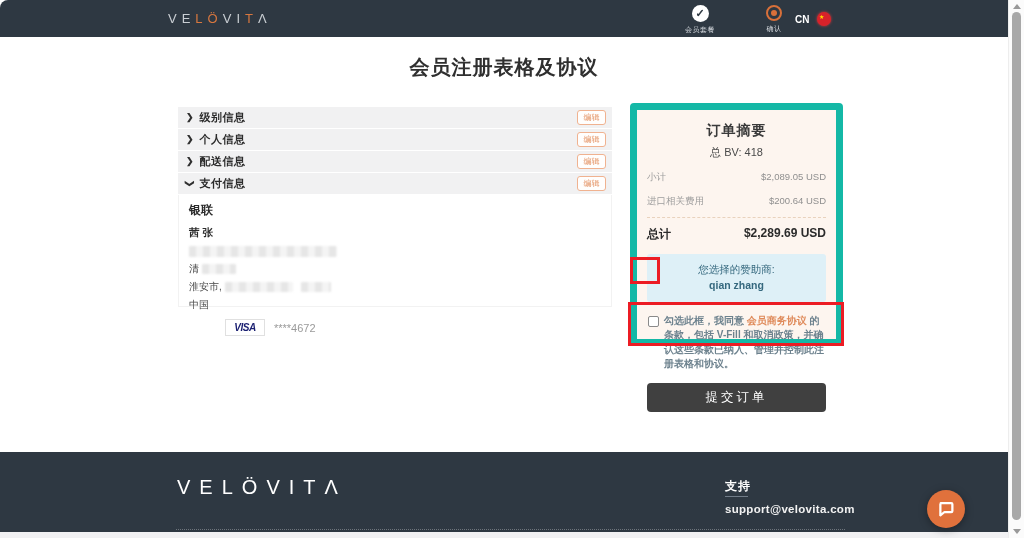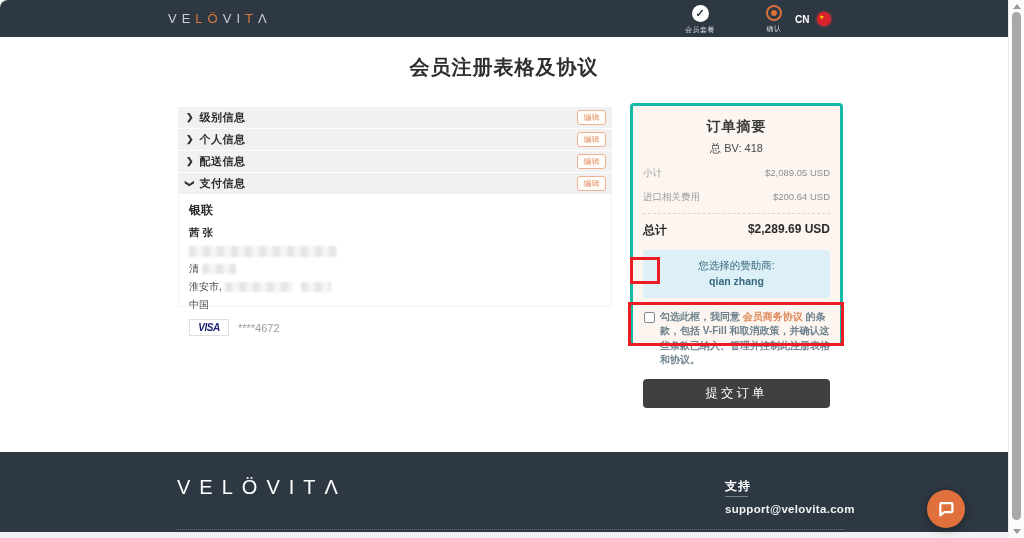--- a/index.html
+++ b/index.html
@@ -37,25 +37,25 @@
   .acc-label { font-size:11px; font-weight:bold; color:#2b2b2b; letter-spacing:0.5px; }
   .edit-btn { margin-left:auto; width:29px; height:15px; line-height:13px; border:1px solid #f0b290; border-radius:3px; background:#fffefd; color:#e38f5f; font-size:8px; text-align:center; cursor:pointer; }
   .pay-panel { position:relative; background:#ffffff; border:1px solid #f2f2f2; border-top:none; height:112px; padding:5px 10px; }
   .pm-method { font-size:12px; font-weight:bold; color:#2b2b2b; margin-top:2px; }
   .pm-name { font-size:10.5px; font-weight:bold; color:#2b2b2b; margin-top:7px; }
   .blur-box { display:inline-block; background-image:repeating-linear-gradient(90deg,#e6e6e6 0 7px,#f4f4f4 7px 14px), repeating-linear-gradient(0deg,#ebebeb 0 3px,#f6f6f6 3px 6px); filter:blur(1.2px); border-radius:1px; vertical-align:middle; }
   .blur-line1 { width:148px; height:11px; margin-top:4px; }
   .pm-line { font-size:10px; color:#4a4a4a; margin-top:4px; display:flex; align-items:center; }
   .pm-line .blur-box { margin-left:3px; }
   .visa-row { margin-top:7px; display:flex; align-items:center; }
-  .visa-badge { width:40px; height:17px; border:1px solid #e0e0e0; border-radius:0; background:#ffffff; display:flex; align-items:center; justify-content:center; font-style:italic; font-weight:bold; font-size:10px; color:#1a1f71; letter-spacing:-0.5px; }
+  .visa-badge { width:40px; height:17px; border:1px solid #e0e0e0; border-radius:0; background:#ffffff; display:flex; align-items:center; justify-content:center; font-style:italic; font-weight:bold; font-size:10px; color:#1a1f71; letter-spacing:-0.5px;margin-left:36px; }
   .last4 { font-size:11px; color:#9a9a9a; margin-left:9px; }
 
   
-  .summary { position:absolute; left:630px; top:103px; width:213px; height:243px; background:#fdf5ef; border:3px solid #14b8a6; border-radius:4px; padding:9px 10px; }
+  .summary { position:absolute; left:630px; top:103px; width:213px; height:243px; background:#fdf5ef; border:7px solid #14b8a6; border-radius:4px; padding:9px 10px; }
   .sum-title { text-align:center; font-size:14px; font-weight:bold; color:#3a3a3a; margin-top:3px; letter-spacing:1px; }
   .sum-bv { text-align:center; font-size:11px; color:#4a4a4a; margin-top:5px; }
   .sum-row { display:flex; justify-content:space-between; font-size:9.5px; color:#9d9d9d; margin-top:11px; }
   .sum-row .val { color:#8f8f8f; }
   .sum-div { border-top:1px dashed #e9d2bd; margin-top:9px; }
   .sum-total { display:flex; justify-content:space-between; font-size:12px; font-weight:bold; color:#2b2b2b; margin-top:8px; }
   .sponsor { background:#def0f7; border-radius:3px; text-align:center; padding:8px 4px; margin-top:11px; color:#35687e; font-size:10.5px; line-height:1.5; }
   .sponsor-name { font-weight:bold; }
   .agree { display:flex; margin-top:12px;font-weight:bold; }
   .agree-cb { width:11px; height:11px; border:1px solid #8a8a8a; border-radius:2px; background:#ffffff; margin:2px 5px 0 1px; flex:none; cursor:pointer; }

